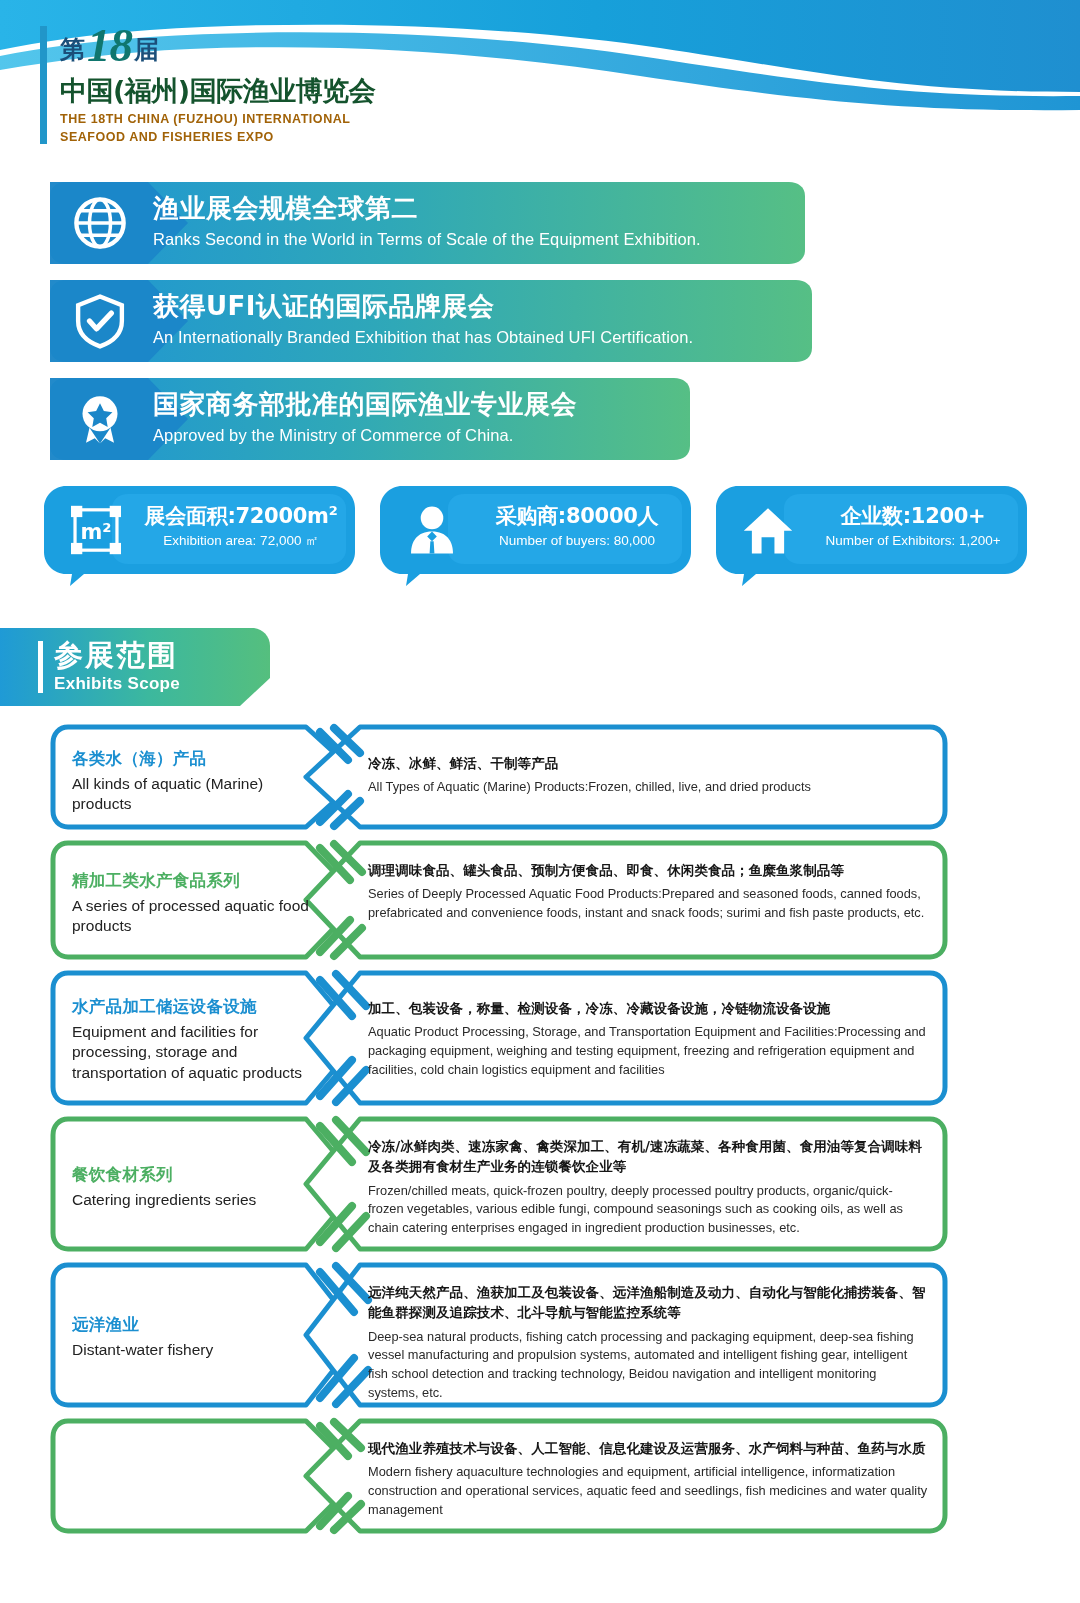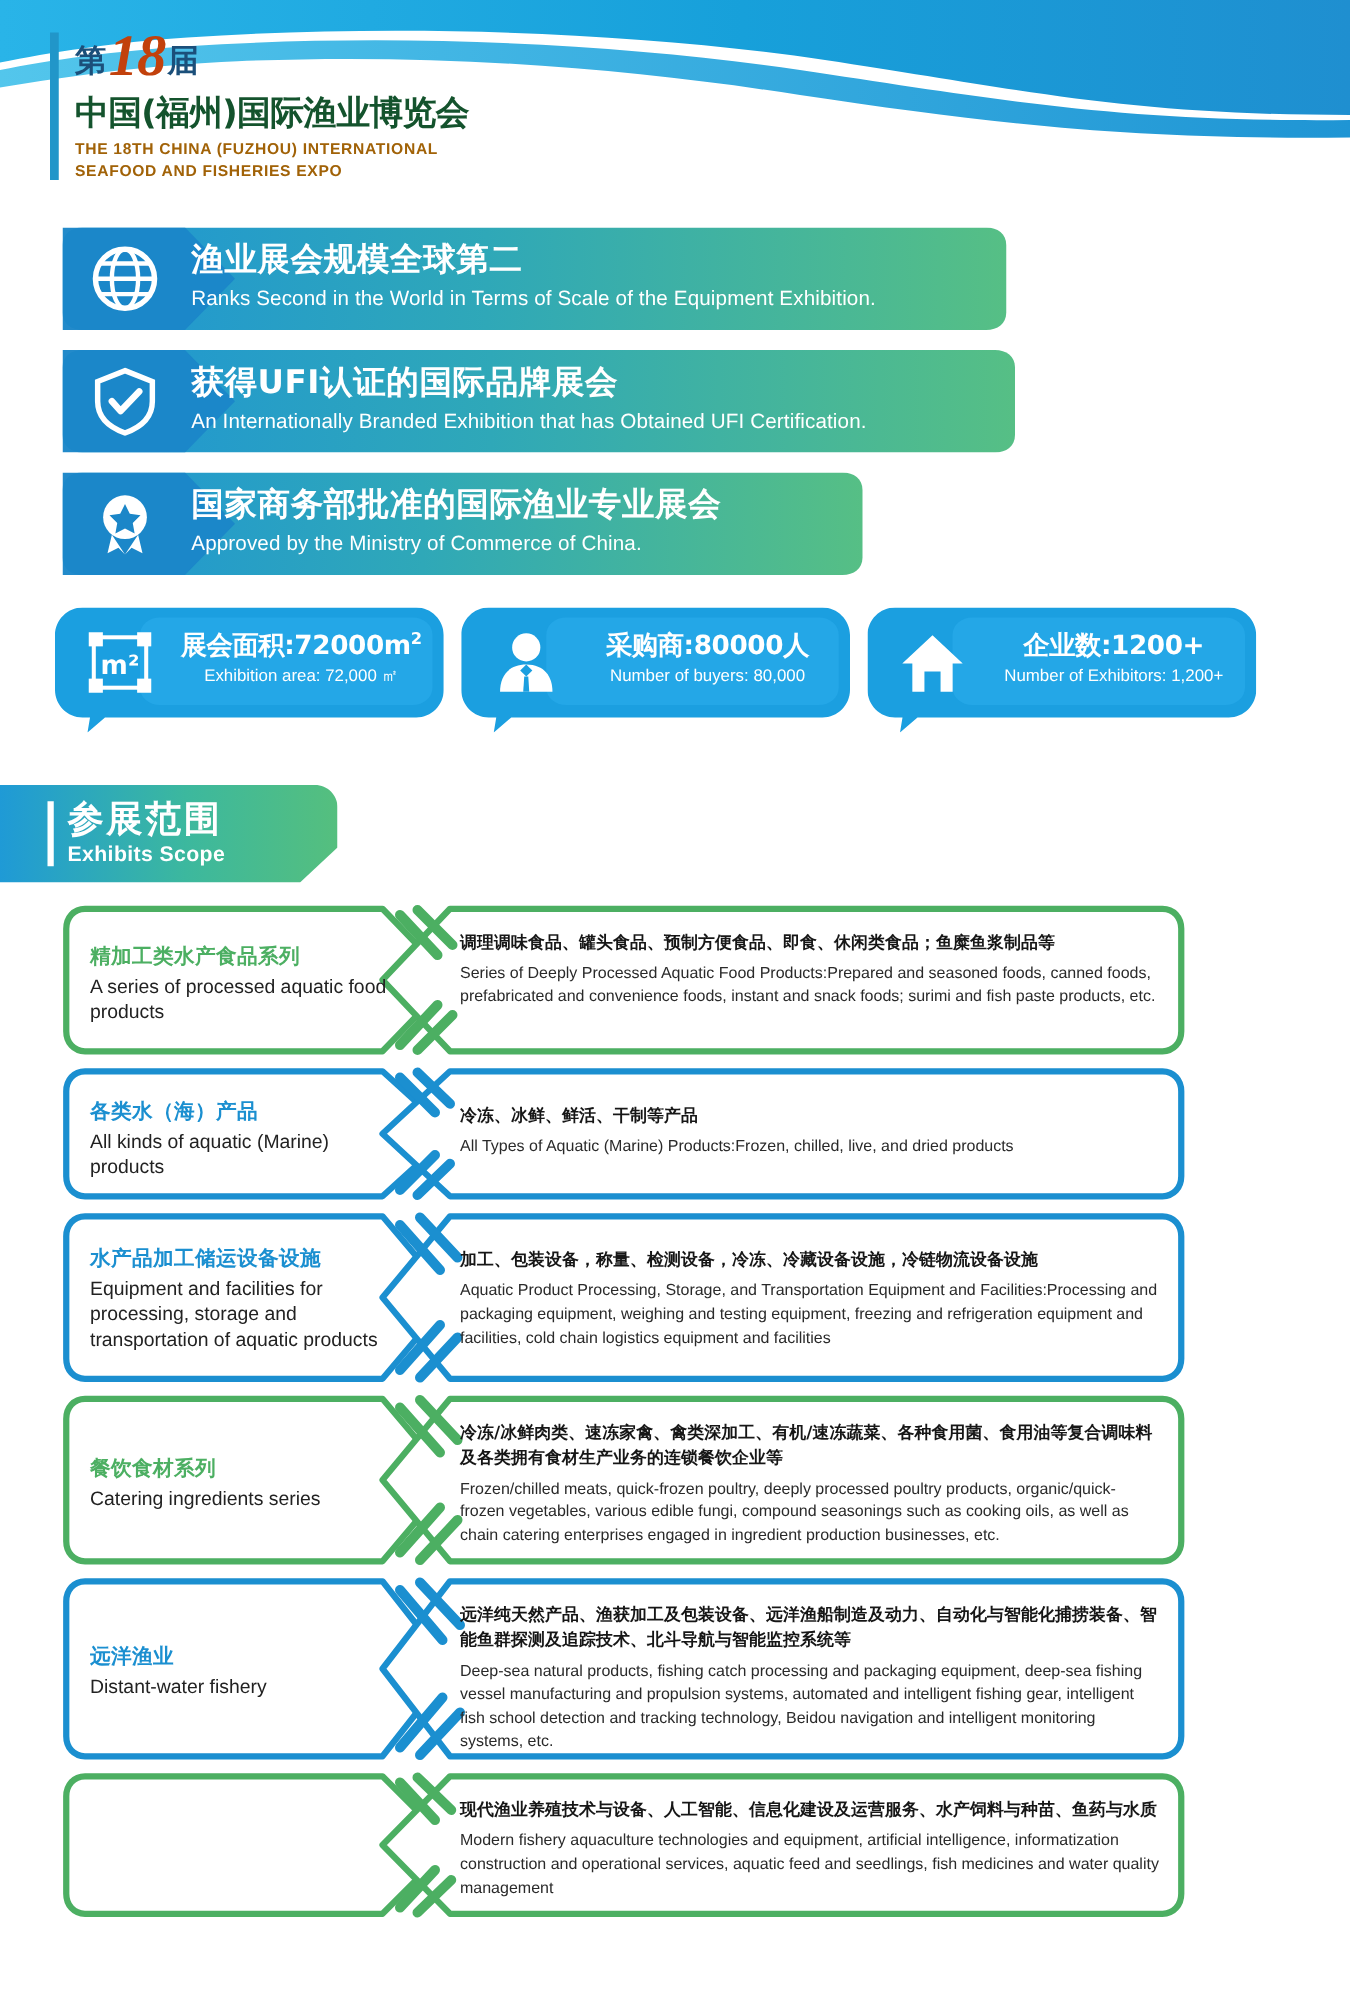--- a/index.html
+++ b/index.html
@@ -54,21 +54,21 @@
     color: #1b4f7a;
     line-height: 1;
     position: relative;
     top: -3px;
   }
   .num18 {
     font-family: "Liberation Serif", serif;
     font-style: italic;
     font-size: 47px;
     font-weight: 700;
-    color: #c2410c;
+    color: #0f766e;
     line-height: 1;
     letter-spacing: -1px;
     padding: 0 2px;
   }
   .jie {
     font-family: "DejaVu Sans", sans-serif;
     font-size: 25px;
     font-weight: 700;
     color: #1b4f7a;
     line-height: 1;
@@ -137,21 +137,21 @@
     letter-spacing: 0.1px;
   }
 
   
   .stats {
     position: relative;
     margin-top: 26px;
     height: 100px;
     padding-left: 44px;
     display: flex;
-    gap: 14px;
+    gap: 25px;
   }
   .stat {
     position: relative;
     width: 311px;
     height: 88px;
   }
   .stat-bubble { position: absolute; top: 0; left: 0; }
   .stat-icon {
     position: absolute;
     left: 26px;
@@ -445,54 +445,54 @@
   </svg>
   <div class="scope-accent"></div>
   <div class="scope-texts">
     <div class="scope-cn">参展范围</div>
     <div class="scope-en">Exhibits Scope</div>
   </div>
 </div>
 
 <div class="scope-list">
 
+  <div class="scope-row" style="height:110px">
+    <svg class="scope-svg" width="902" height="110" viewBox="0 0 902 110">
+      <path d="M258,5 H20 C11,5 5,12 5,21 V89 C5,98 11,105 20,105 H258 L313,55 Z" fill="#fff" stroke="#1b8fd0" stroke-width="5" stroke-linejoin="round"></path>
+      <path d="M312,5 H882 C891,5 897,12 897,21 V89 C897,98 891,105 882,105 H312 L258,55 Z" fill="#fff" stroke="#1b8fd0" stroke-width="5" stroke-linejoin="round"></path>
+      <path d="M272,10 L300,38 M286,6 L312,31" stroke="#1b8fd0" stroke-width="8" stroke-linecap="round"></path>
+      <path d="M272,100 L300,72 M286,104 L312,79" stroke="#1b8fd0" stroke-width="8" stroke-linecap="round"></path>
+    </svg>
+    <div class="scope-left" style="top:26px">
+      <div class="scope-left-cn" style="color:#1b8fd0">各类水（海）产品</div>
+      <div class="scope-left-en">All kinds of aquatic (Marine) products</div>
+    </div>
+    <div class="scope-right" style="top:31px">
+      <div class="scope-right-cn">冷冻、冰鲜、鲜活、干制等产品</div>
+      <div class="scope-right-en">All Types of Aquatic (Marine) Products:Frozen, chilled, live, and dried products</div>
+    </div>
+  </div>
+
   <div class="scope-row" style="height:124px">
     <svg class="scope-svg" width="902" height="124" viewBox="0 0 902 124">
       <path d="M258,5 H20 C11,5 5,12 5,21 V103 C5,112 11,119 20,119 H258 L313,62 Z" fill="#fff" stroke="#4caf62" stroke-width="5" stroke-linejoin="round"></path>
       <path d="M312,5 H882 C891,5 897,12 897,21 V103 C897,112 891,119 882,119 H312 L258,62 Z" fill="#fff" stroke="#4caf62" stroke-width="5" stroke-linejoin="round"></path>
       <path d="M272,10 L302,42 M286,6 L314,34" stroke="#4caf62" stroke-width="8" stroke-linecap="round"></path>
       <path d="M272,114 L302,82 M286,118 L314,90" stroke="#4caf62" stroke-width="8" stroke-linecap="round"></path>
     </svg>
     <div class="scope-left" style="top:32px">
       <div class="scope-left-cn" style="color:#4caf62">精加工类水产食品系列</div>
       <div class="scope-left-en">A series of processed aquatic food products</div>
     </div>
     <div class="scope-right" style="top:22px">
       <div class="scope-right-cn">调理调味食品、罐头食品、预制方便食品、即食、休闲类食品；鱼糜鱼浆制品等</div>
       <div class="scope-right-en">Series of Deeply Processed Aquatic Food Products:Prepared and seasoned foods, canned foods, prefabricated and convenience foods, instant and snack foods; surimi and fish paste products, etc.</div>
     </div>
   </div>
 
-  <div class="scope-row" style="height:110px">
-    <svg class="scope-svg" width="902" height="110" viewBox="0 0 902 110">
-      <path d="M258,5 H20 C11,5 5,12 5,21 V89 C5,98 11,105 20,105 H258 L313,55 Z" fill="#fff" stroke="#1b8fd0" stroke-width="5" stroke-linejoin="round"></path>
-      <path d="M312,5 H882 C891,5 897,12 897,21 V89 C897,98 891,105 882,105 H312 L258,55 Z" fill="#fff" stroke="#1b8fd0" stroke-width="5" stroke-linejoin="round"></path>
-      <path d="M272,10 L300,38 M286,6 L312,31" stroke="#1b8fd0" stroke-width="8" stroke-linecap="round"></path>
-      <path d="M272,100 L300,72 M286,104 L312,79" stroke="#1b8fd0" stroke-width="8" stroke-linecap="round"></path>
-    </svg>
-    <div class="scope-left" style="top:26px">
-      <div class="scope-left-cn" style="color:#1b8fd0">各类水（海）产品</div>
-      <div class="scope-left-en">All kinds of aquatic (Marine) products</div>
-    </div>
-    <div class="scope-right" style="top:31px">
-      <div class="scope-right-cn">冷冻、冰鲜、鲜活、干制等产品</div>
-      <div class="scope-right-en">All Types of Aquatic (Marine) Products:Frozen, chilled, live, and dried products</div>
-    </div>
-  </div>
-
   <div class="scope-row" style="height:140px">
     <svg class="scope-svg" width="902" height="140" viewBox="0 0 902 140">
       <path d="M258,5 H20 C11,5 5,12 5,21 V119 C5,128 11,135 20,135 H258 L313,70 Z" fill="#fff" stroke="#1b8fd0" stroke-width="5" stroke-linejoin="round"></path>
       <path d="M312,5 H882 C891,5 897,12 897,21 V119 C897,128 891,135 882,135 H312 L258,70 Z" fill="#fff" stroke="#1b8fd0" stroke-width="5" stroke-linejoin="round"></path>
       <path d="M272,12 L304,48 M288,6 L318,38" stroke="#1b8fd0" stroke-width="8" stroke-linecap="round"></path>
       <path d="M272,128 L304,92 M288,134 L318,102" stroke="#1b8fd0" stroke-width="8" stroke-linecap="round"></path>
     </svg>
     <div class="scope-left" style="top:28px">
       <div class="scope-left-cn" style="color:#1b8fd0">水产品加工储运设备设施</div>
       <div class="scope-left-en">Equipment and facilities for processing, storage and transportation of aquatic products</div>

